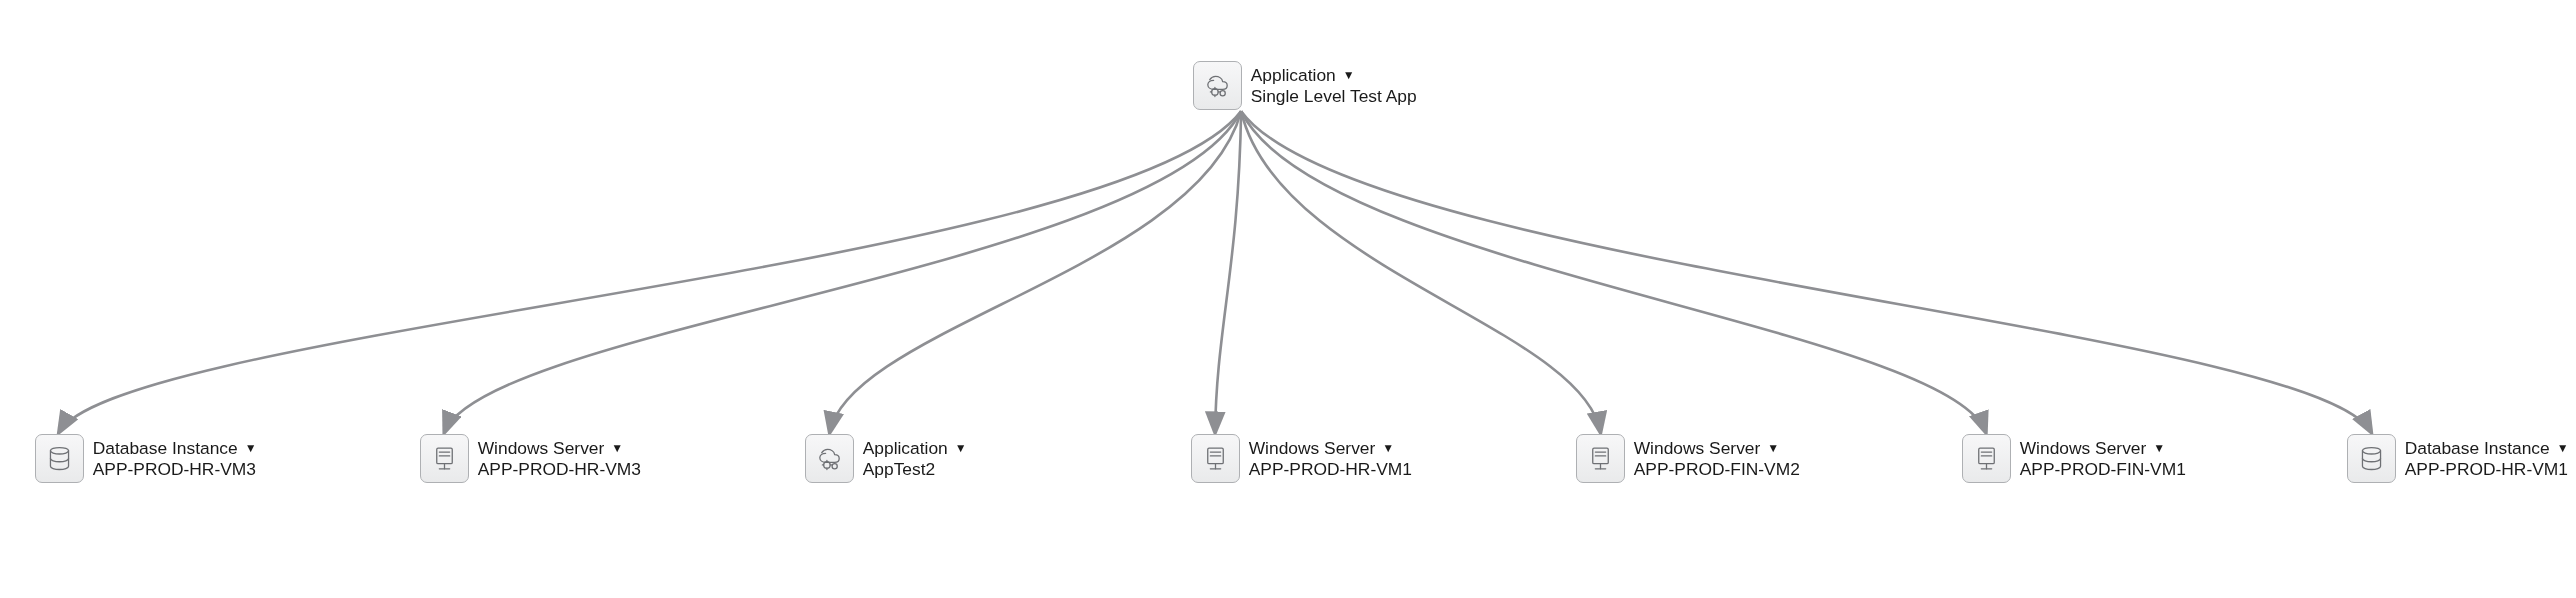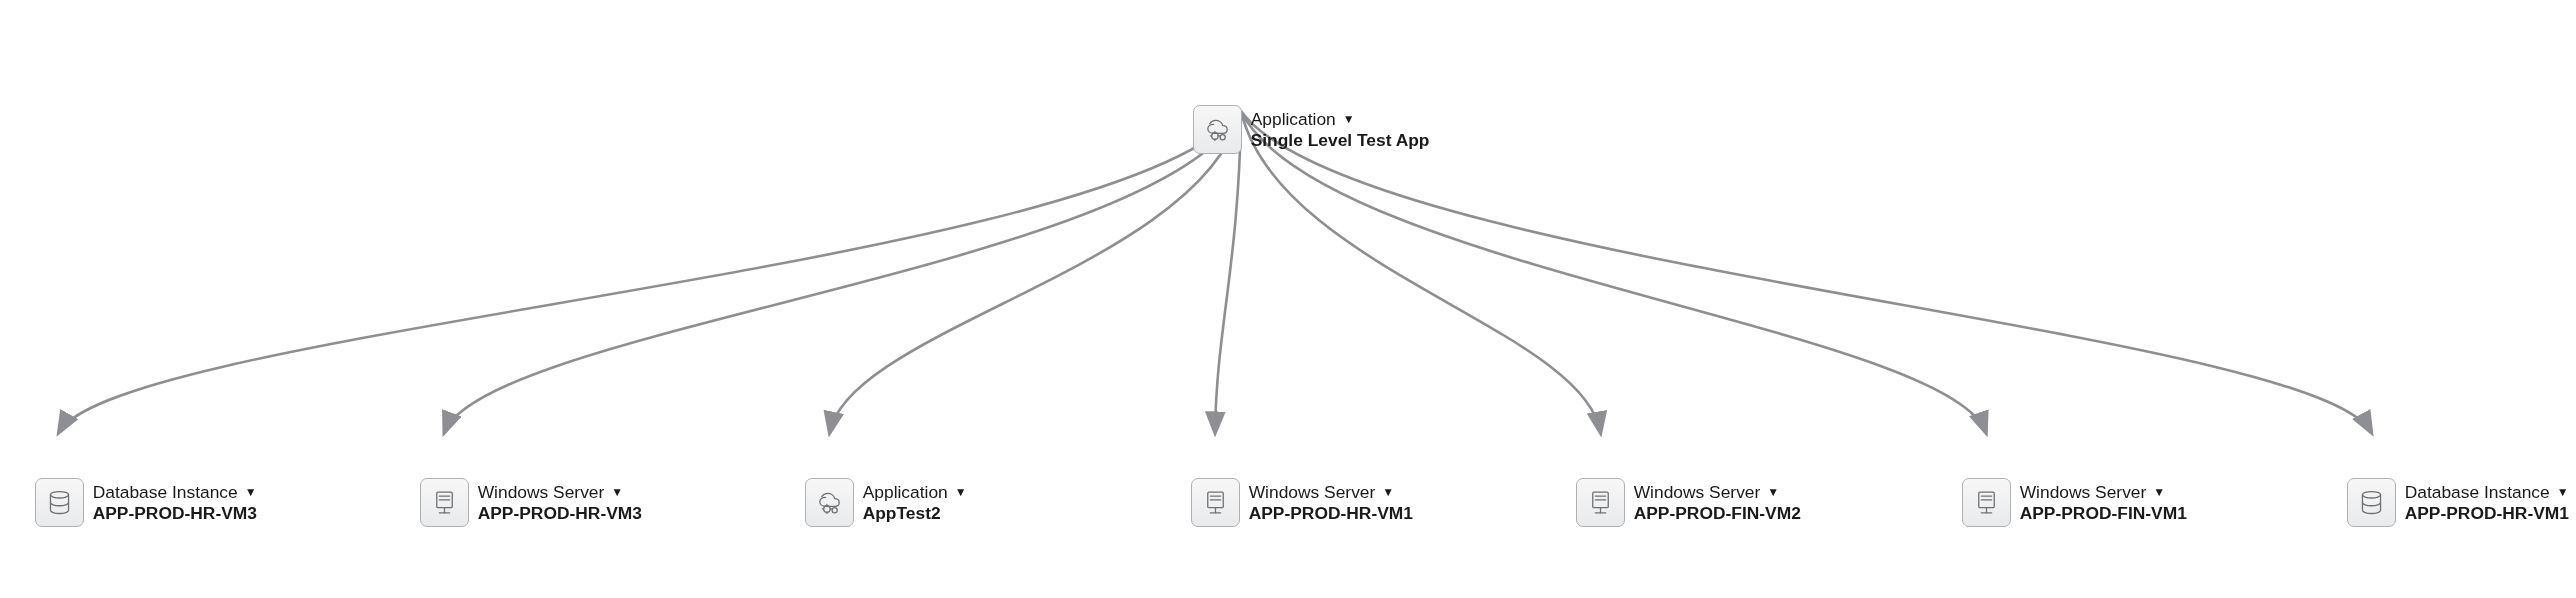--- a/index.html
+++ b/index.html
@@ -18,21 +18,20 @@
     left: 0;
     width: 2576px;
     height: 599px;
     pointer-events: none;
   }
   .node {
     position: absolute;
     display: flex;
     align-items: flex-start;
     gap: 8.7px;
-    margin-top: 44px;
   }
   .icon-box {
     width: 49px;
     height: 49px;
     border: 0.9px solid #aeb0b3;
     border-radius: 7px;
     background: linear-gradient(#f7f7f8, #e9eaeb);
     display: flex;
     align-items: center;
     justify-content: center;
@@ -63,21 +62,20 @@
     white-space: nowrap;
   }
   .caret {
     font-size: 12px;
     color: #1a1a1a;
   }
   .name-row {
     font-size: 17.4px;
     color: #1a1a1a;
     white-space: nowrap;
-    font-weight: bold;
   }
 </style>
 </head>
 <body>
 
 <svg class="edges" viewBox="0 0 2968 690" width="2576" height="599">
   <defs>
     <marker id="arrowhead" markerWidth="10" markerHeight="8" refX="8" refY="4" orient="auto" markerUnits="strokeWidth">
       <path d="M0,0 L10,4 L0,8 Z" fill="#8e8f93"></path>
     </marker>

